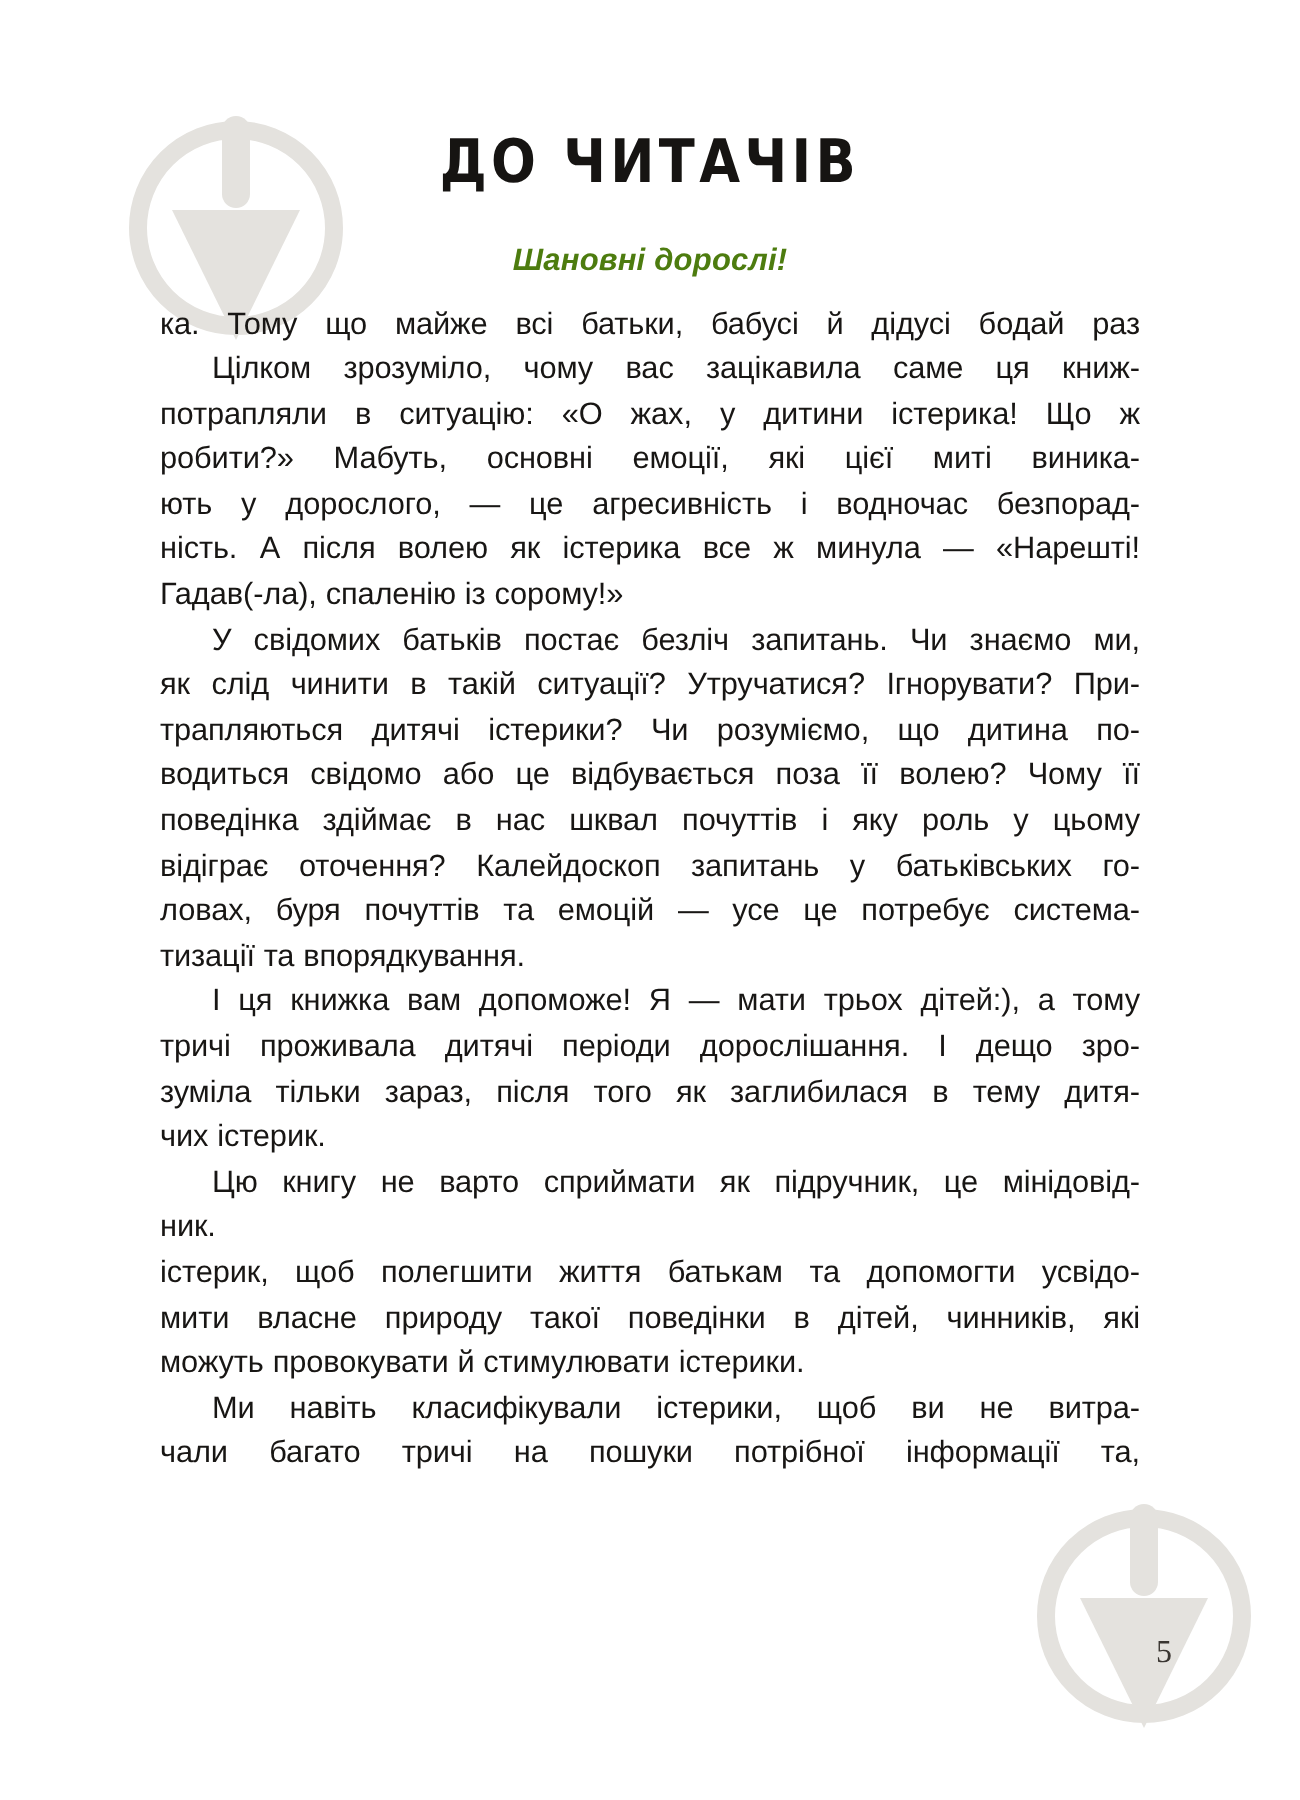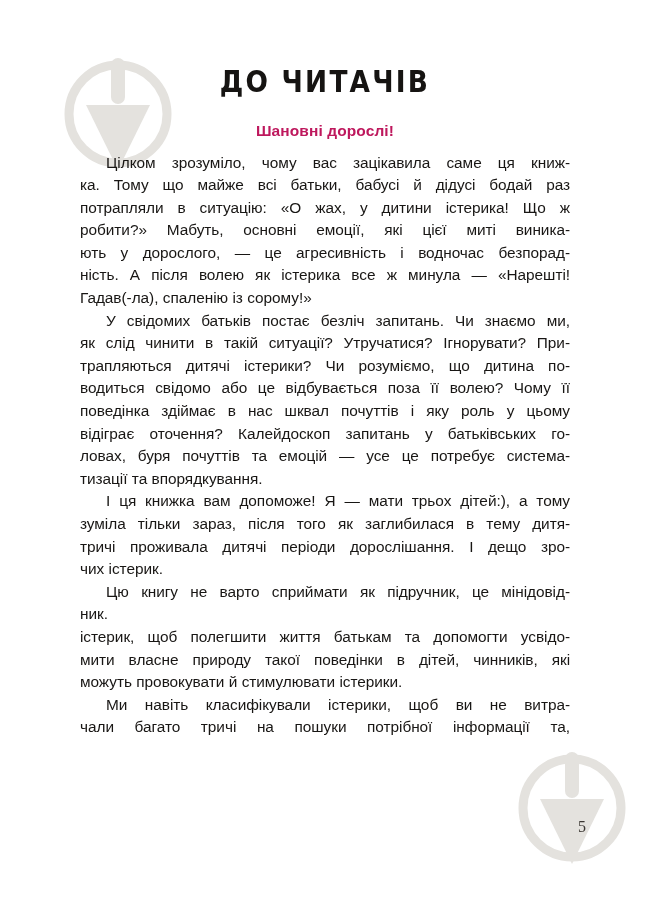--- a/index.html
+++ b/index.html
@@ -59,23 +59,24 @@
     text-align: center;
     color: #161412;
     margin: 0 0 24px 0;
     transform: scaleX(0.88);
     transform-origin: center;
     line-height: 1.05;
   }
 
   .salutation {
     font-weight: 700;
+    font-style: italic;
     font-size: 15.5px;
     text-align: center;
-    color: #be185d;
+    color: #4d7c0f;
     margin: 4px 0 12px 0;
     letter-spacing: 0.1px;
   }
 
   .body-text p {
     margin: 0;
     text-align: justify;
     text-align-last: left;
     font-size: 15.4px;
     line-height: 22.6px;
@@ -130,44 +131,44 @@
 
   <div class="content">
 
     <h1 class="chapter-title">ДО ЧИТАЧІВ</h1>
 
     <div class="salutation">Шановні дорослі!</div>
 
     <div class="body-text">
 
       <p>
-        <span class="ln"><span class="indent"></span><span>Цілком зрозуміло, чому вас зацікавила саме ця книж-</span></span>
-          <span class="ln">ка. Тому що майже всі батьки, бабусі й дідусі бодай раз</span>
+        <span class="ln">ка. Тому що майже всі батьки, бабусі й дідусі бодай раз</span>
+          <span class="ln"><span class="indent"></span><span>Цілком зрозуміло, чому вас зацікавила саме ця книж-</span></span>
           <span class="ln">потрапляли в ситуацію: «О жах, у дитини істерика! Що ж</span>
           <span class="ln">робити?» Мабуть, основні емоції, які цієї миті виника-</span>
           <span class="ln">ють у дорослого, — це агресивність і водночас безпорад-</span>
           <span class="ln">ність. А після волею як істерика все ж минула — «Нарешті!</span>
           <span class="ln last">Гадав(-ла), спаленію із сорому!»</span>
       </p>
 
       <p>
         <span class="ln"><span class="indent"></span><span>У свідомих батьків постає безліч запитань. Чи знаємо ми,</span></span>
           <span class="ln">як слід чинити в такій ситуації? Утручатися? Ігнорувати? При-</span>
           <span class="ln">трапляються дитячі істерики? Чи розуміємо, що дитина по-</span>
           <span class="ln">водиться свідомо або це відбувається поза її волею? Чому її</span>
           <span class="ln">поведінка здіймає в нас шквал почуттів і яку роль у цьому</span>
           <span class="ln">відіграє оточення? Калейдоскоп запитань у батьківських го-</span>
           <span class="ln">ловах, буря почуттів та емоцій — усе це потребує система-</span>
           <span class="ln last">тизації та впорядкування.</span>
       </p>
 
       <p>
         <span class="ln"><span class="indent"></span><span>І ця книжка вам допоможе! Я — мати трьох дітей:), а тому</span></span>
+          <span class="ln">тричі проживала дитячі періоди дорослішання. І дещо зро-</span>
           <span class="ln">зуміла тільки зараз, після того як заглибилася в тему дитя-</span>
-          <span class="ln">тричі проживала дитячі періоди дорослішання. І дещо зро-</span>
           <span class="ln last">чих істерик.</span>
       </p>
 
       <p>
         <span class="ln"><span class="indent"></span><span>Цю книгу не варто сприймати як підручник, це мінідовід-</span></span>
           <span class="ln last">ник.</span>
       </p>
 
       <p>
           <span class="ln">істерик, щоб полегшити життя батькам та допомогти усвідо-</span>

